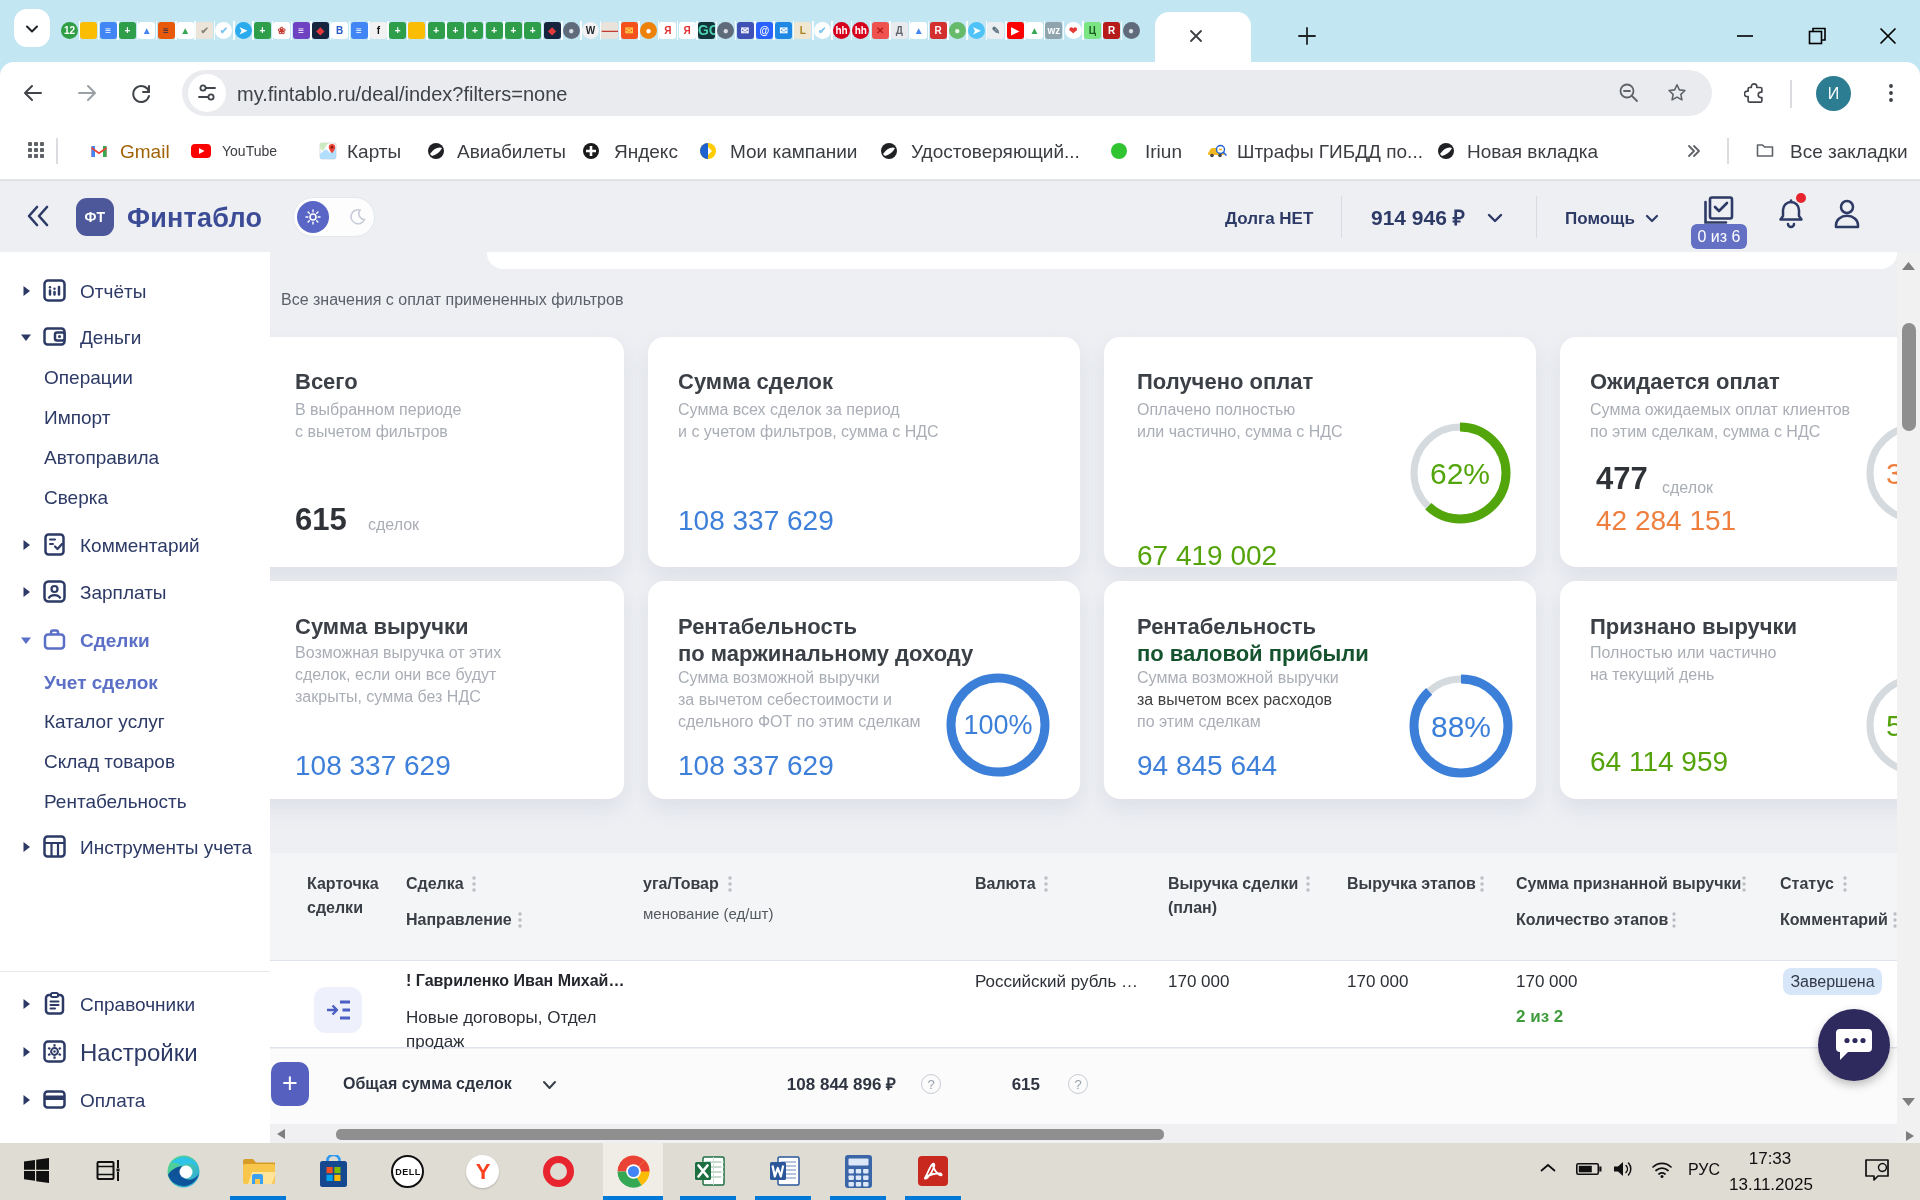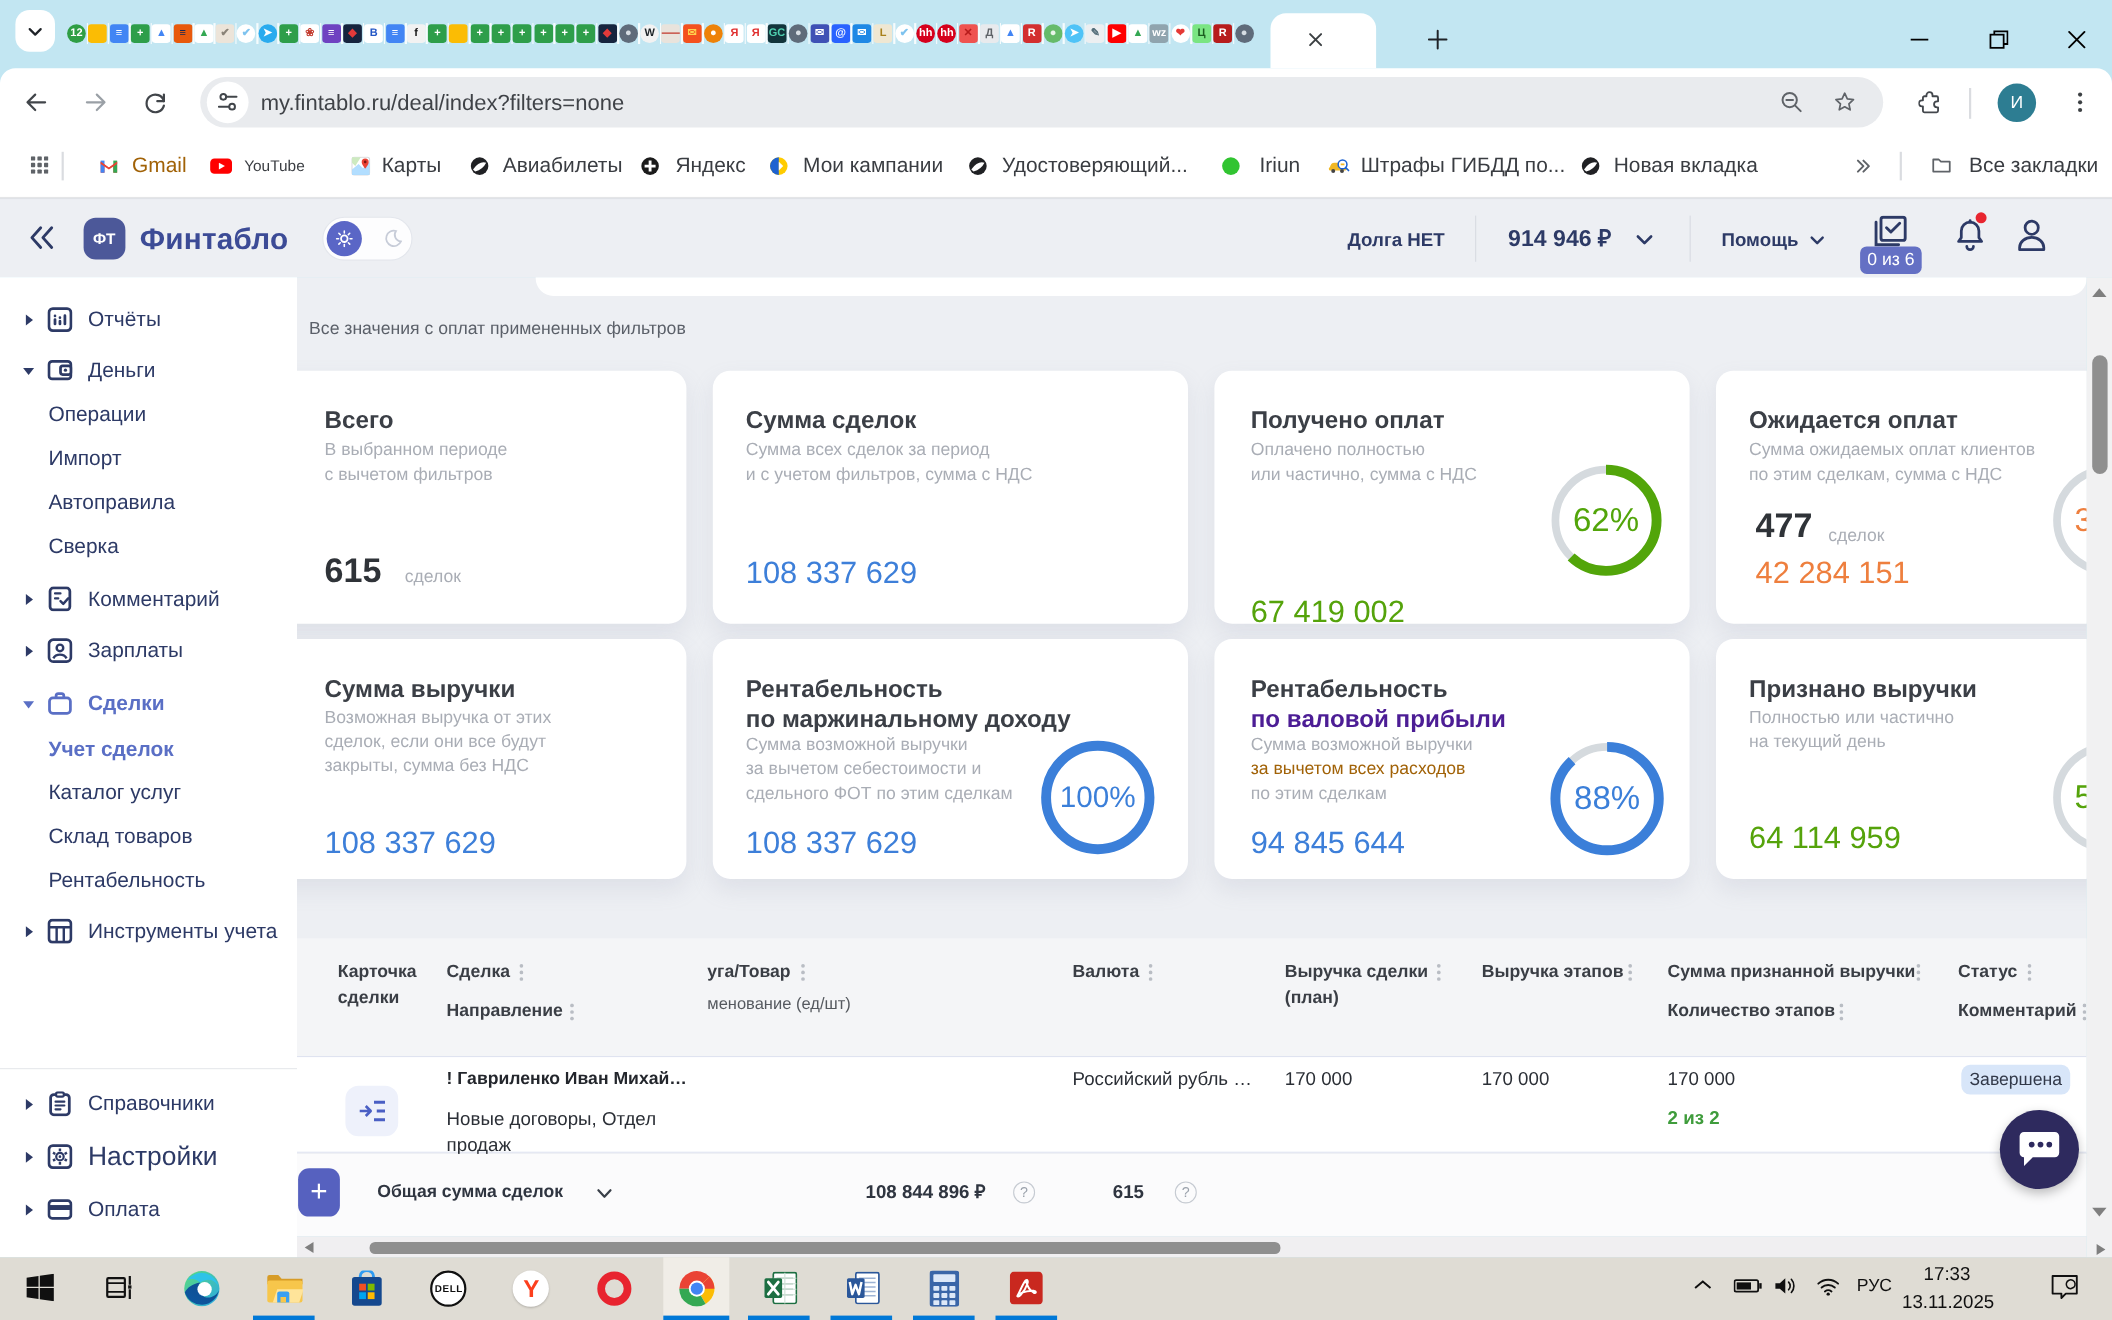--- a/index.html
+++ b/index.html
@@ -135,21 +135,21 @@
     <div style="position:absolute;left:657.6px;top:21px;width:1.6px;height:19px;background:rgba(255,255,255,.85);"></div>
     <div style="position:absolute;left:659.3px;top:22px;width:17px;height:17px;background:#fff;border-radius:3px;overflow:hidden">
       <span style="display:block;text-align:center;font-size:10px;line-height:17px;color:#e02f2f;font-weight:700">Я</span>
     </div>
     <div style="position:absolute;left:676.9px;top:21px;width:1.6px;height:19px;background:rgba(255,255,255,.85);"></div>
     <div style="position:absolute;left:678.6px;top:22px;width:17px;height:17px;background:#fff;border-radius:3px;overflow:hidden">
       <span style="display:block;text-align:center;font-size:10px;line-height:17px;color:#e02f2f;font-weight:700">Я</span>
     </div>
     <div style="position:absolute;left:696.2px;top:21px;width:1.6px;height:19px;background:rgba(255,255,255,.85);"></div>
     <div style="position:absolute;left:697.9px;top:22px;width:17px;height:17px;background:#12343b;border-radius:3px;overflow:hidden">
-      <span style="display:block;text-align:center;font-size:10px;line-height:17px;color:#4fd1b0;font-weight:700">GC</span>
+      <span style="display:block;text-align:center;font-size:14px;line-height:17px;color:#4fd1b0;font-weight:700">GC</span>
     </div>
     <div style="position:absolute;left:715.5px;top:21px;width:1.6px;height:19px;background:rgba(255,255,255,.85);"></div>
     <div style="position:absolute;left:717.2px;top:22px;width:17px;height:17px;background:#5f6b7a;border-radius:50%;overflow:hidden">
       <span style="display:block;text-align:center;font-size:10px;line-height:17px;color:#d7dde3;font-weight:700">●</span>
     </div>
     <div style="position:absolute;left:734.8px;top:21px;width:1.6px;height:19px;background:rgba(255,255,255,.85);"></div>
     <div style="position:absolute;left:736.5px;top:22px;width:17px;height:17px;background:#3f51b5;border-radius:3px;overflow:hidden">
       <span style="display:block;text-align:center;font-size:10px;line-height:17px;color:#fff;font-weight:700">✉</span>
     </div>
     <div style="position:absolute;left:754.1px;top:21px;width:1.6px;height:19px;background:rgba(255,255,255,.85);"></div>
@@ -582,23 +582,23 @@
 <div style="position:absolute;left:408px;top:426px;transform:translateY(-50%);font-size:16px;color:#a9adb5;font-weight:400;letter-spacing:0;line-height:16px;white-space:nowrap;">Сумма возможной выручки</div>
 <div style="position:absolute;left:408px;top:448px;transform:translateY(-50%);font-size:16px;color:#a9adb5;font-weight:400;letter-spacing:0;line-height:16px;white-space:nowrap;">за вычетом себестоимости и</div>
 <div style="position:absolute;left:408px;top:470px;transform:translateY(-50%);font-size:16px;color:#a9adb5;font-weight:400;letter-spacing:0;line-height:16px;white-space:nowrap;">сдельного ФОТ по этим сделкам</div>
 <div style="position:absolute;left:408px;top:514px;transform:translateY(-50%);font-size:28px;color:#3d7fd9;font-weight:400;letter-spacing:0;line-height:28px;white-space:nowrap;">108 337 629</div>
 <svg class="abs" style="left:675px;top:420px" width="106" height="106" viewBox="0 0 106 106">
 <circle cx="53" cy="53" r="47" fill="none" stroke="#d5dade" stroke-width="7"></circle>
 <circle cx="53" cy="53" r="47" fill="none" stroke="#3b7fd9" stroke-width="9" stroke-dasharray="295.3 295.3" transform="rotate(-90 53 53)" stroke-linecap="butt"></circle>
 <text x="53" y="53" text-anchor="middle" dominant-baseline="central" font-size="27" fill="#3b7fd9" font-family="Liberation Sans,sans-serif">100%</text>
       </svg>
 <div style="position:absolute;left:867px;top:375px;transform:translateY(-50%);font-size:22px;color:#3b3f46;font-weight:700;letter-spacing:0;line-height:22px;white-space:nowrap;">Рентабельность</div>
-<div style="position:absolute;left:867px;top:402px;transform:translateY(-50%);font-size:22px;color:#4c1d95;font-weight:700;letter-spacing:0;line-height:22px;white-space:nowrap;">по валовой прибыли</div>
+<div style="position:absolute;left:867px;top:402px;transform:translateY(-50%);font-size:22px;color:#14532d;font-weight:700;letter-spacing:0;line-height:22px;white-space:nowrap;">по валовой прибыли</div>
 <div style="position:absolute;left:867px;top:426px;transform:translateY(-50%);font-size:16px;color:#a9adb5;font-weight:400;letter-spacing:0;line-height:16px;white-space:nowrap;">Сумма возможной выручки</div>
-<div style="position:absolute;left:867px;top:448px;transform:translateY(-50%);font-size:16px;color:#a16207;font-weight:400;letter-spacing:0;line-height:16px;white-space:nowrap;">за вычетом всех расходов</div>
+<div style="position:absolute;left:867px;top:448px;transform:translateY(-50%);font-size:16px;color:#404040;font-weight:400;letter-spacing:0;line-height:16px;white-space:nowrap;">за вычетом всех расходов</div>
 <div style="position:absolute;left:867px;top:470px;transform:translateY(-50%);font-size:16px;color:#a9adb5;font-weight:400;letter-spacing:0;line-height:16px;white-space:nowrap;">по этим сделкам</div>
 <div style="position:absolute;left:867px;top:514px;transform:translateY(-50%);font-size:28px;color:#3d7fd9;font-weight:400;letter-spacing:0;line-height:28px;white-space:nowrap;">94 845 644</div>
 <svg class="abs" style="left:1138px;top:421px" width="106" height="106" viewBox="0 0 106 106">
 <circle cx="53" cy="53" r="47" fill="none" stroke="#d5dade" stroke-width="7"></circle>
 <circle cx="53" cy="53" r="47" fill="none" stroke="#3b7fd9" stroke-width="9" stroke-dasharray="259.9 295.3" transform="rotate(-90 53 53)" stroke-linecap="butt"></circle>
 <text x="53" y="53" text-anchor="middle" dominant-baseline="central" font-size="30" fill="#3b7fd9" font-family="Liberation Sans,sans-serif">88%</text>
       </svg>
 <div style="position:absolute;left:1320px;top:375px;transform:translateY(-50%);font-size:22px;color:#3b3f46;font-weight:700;letter-spacing:0;line-height:22px;white-space:nowrap;">Признано выручки</div>
 <div style="position:absolute;left:1320px;top:401px;transform:translateY(-50%);font-size:16px;color:#a9adb5;font-weight:400;letter-spacing:0;line-height:16px;white-space:nowrap;">Полностью или частично</div>
 <div style="position:absolute;left:1320px;top:423px;transform:translateY(-50%);font-size:16px;color:#a9adb5;font-weight:400;letter-spacing:0;line-height:16px;white-space:nowrap;">на текущий день</div>

